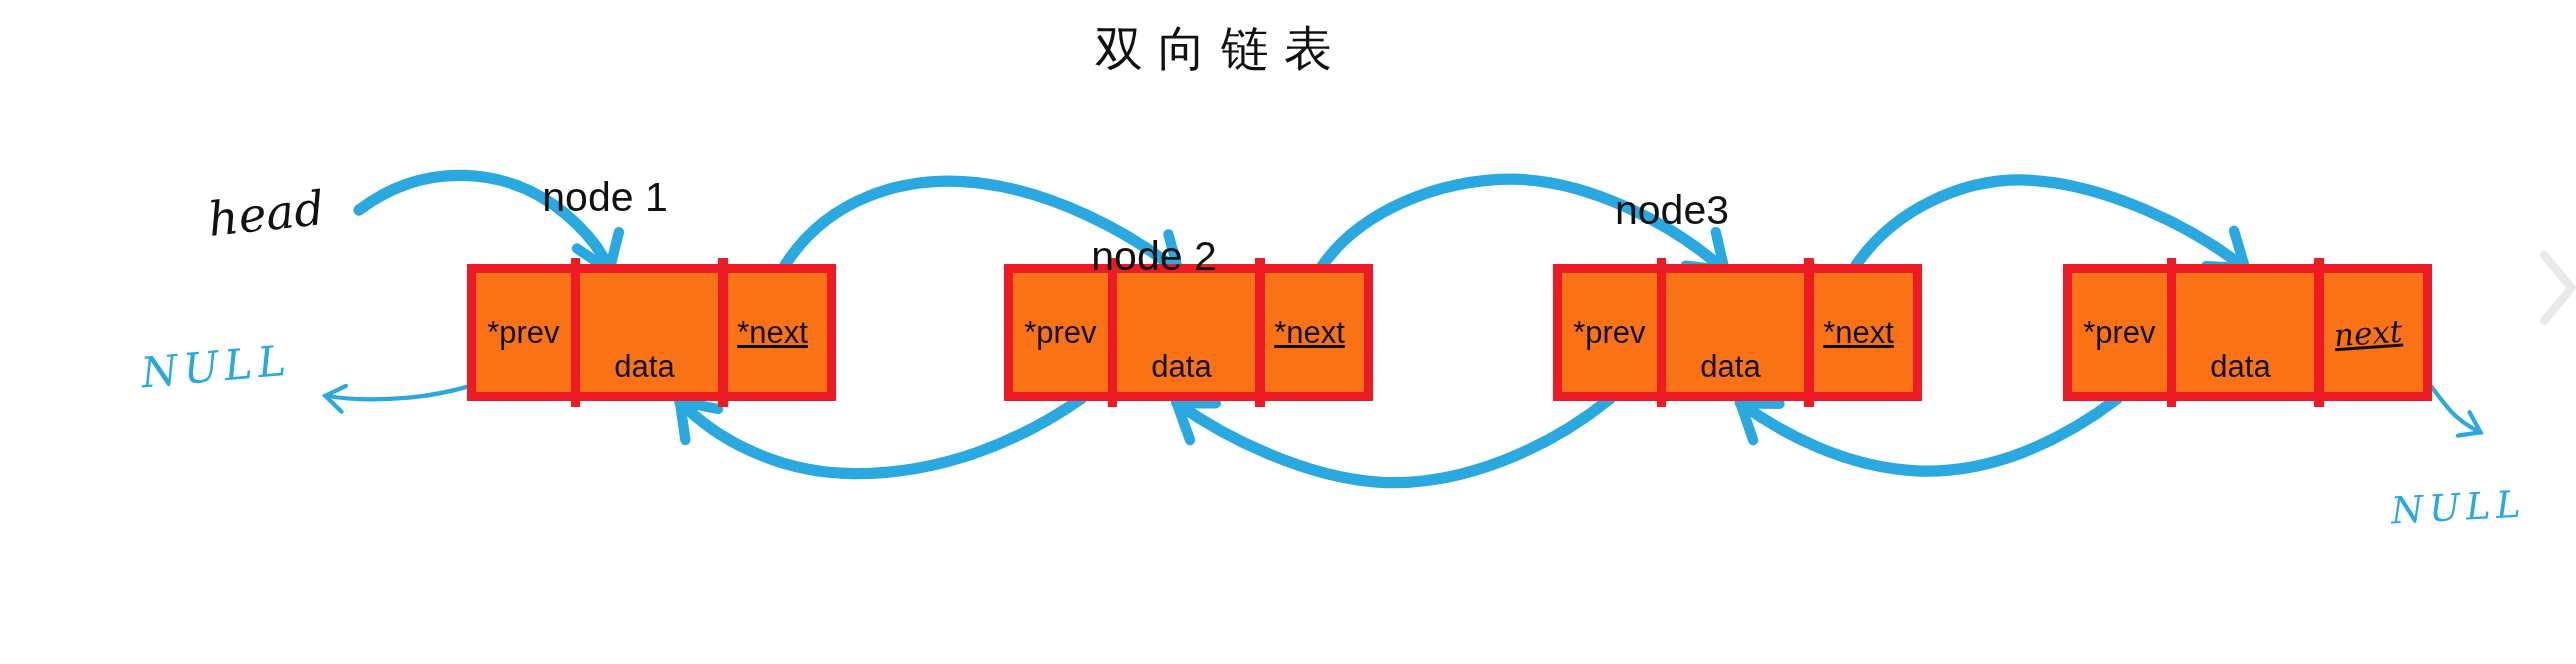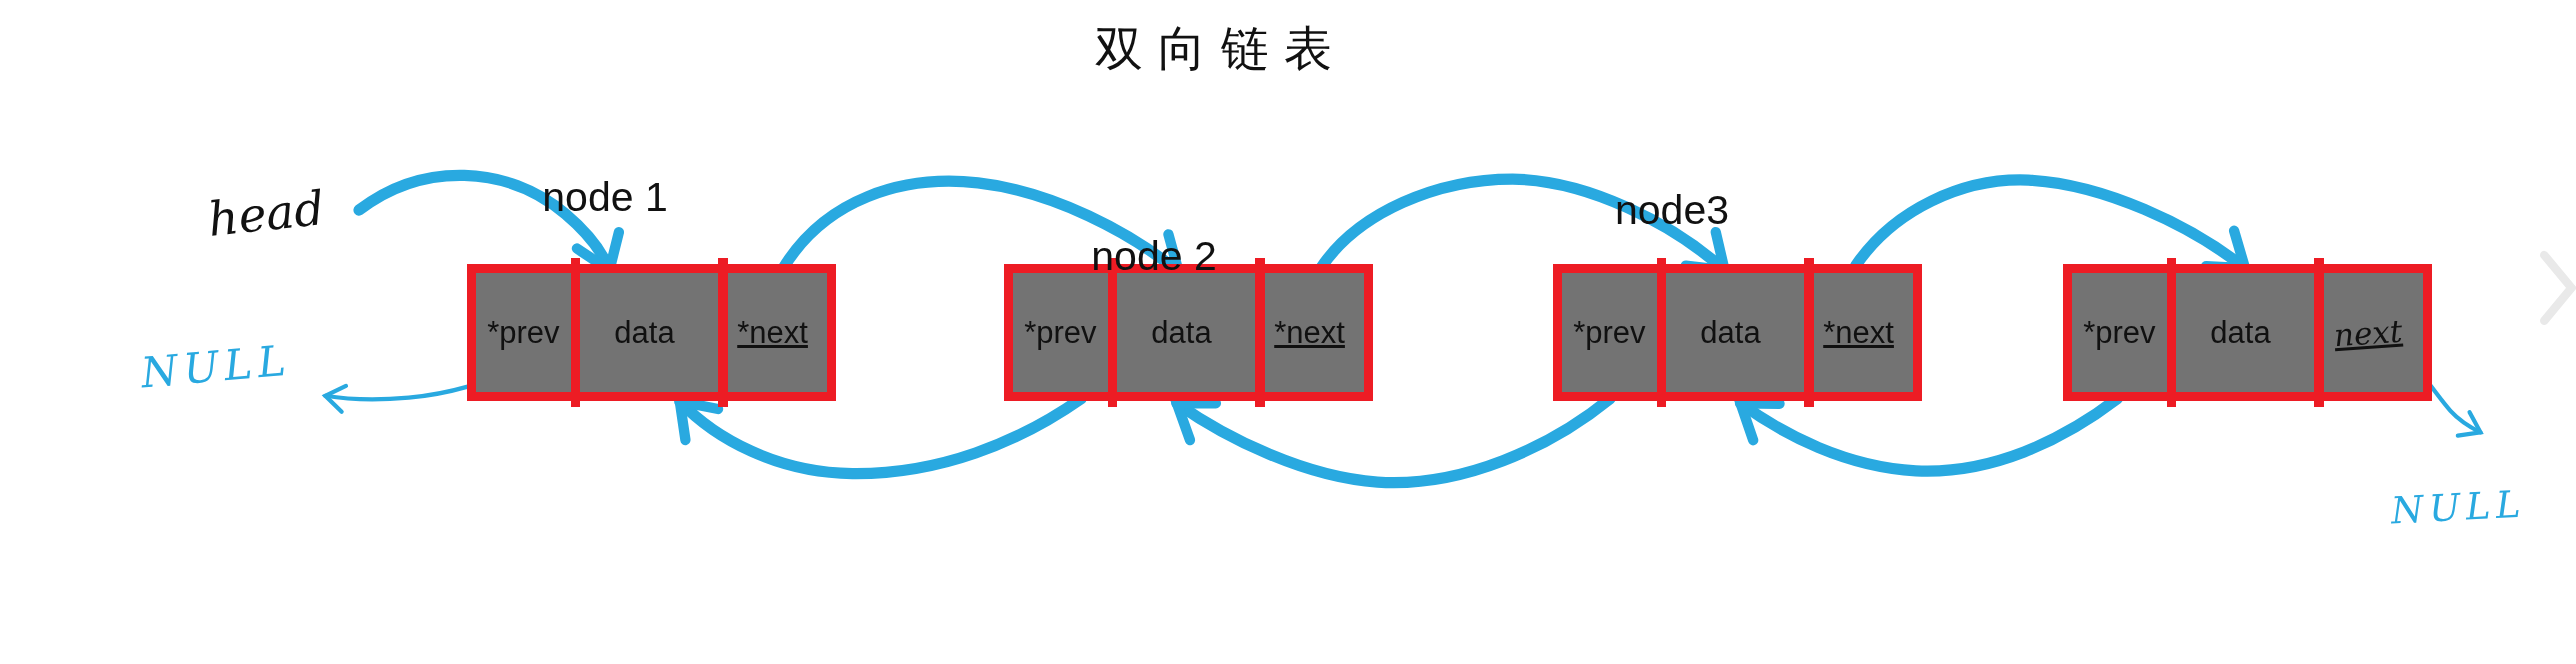--- a/index.html
+++ b/index.html
@@ -25,30 +25,30 @@
 
   .page-title{
     position:absolute;left:1095px;top:17px;margin:0;
     font-size:48px;font-weight:500;color:var(--ink);
     letter-spacing:15px;white-space:nowrap;
   }
   .node{
     position:absolute;top:264px;
     width:351px;height:119px;
     border:9.4px solid var(--red);
-    background:#737373;
+    background:#f97316;
     display:flex;
   }
   .cell{
     position:relative;height:100%;
     display:flex;align-items:center;justify-content:center;
     font-size:31px;color:var(--ink);
   }
   .cell.c-prev{width:27%;}
-  .cell.c-data{width:42%;}
+  .cell.c-data{width:42%;margin-top:34px;}
   .cell.c-next{width:31%;text-decoration:underline;}
   .sep{
     position:absolute;top:-15px;bottom:-15px;width:9.4px;
     background:var(--red);
   }
   .sep.s1{left:27%;}
   .sep.s2{left:69%;}
   .handwritten{
     font-family:"DejaVu Serif",serif;font-style:italic;
     transform:rotate(-4deg);

